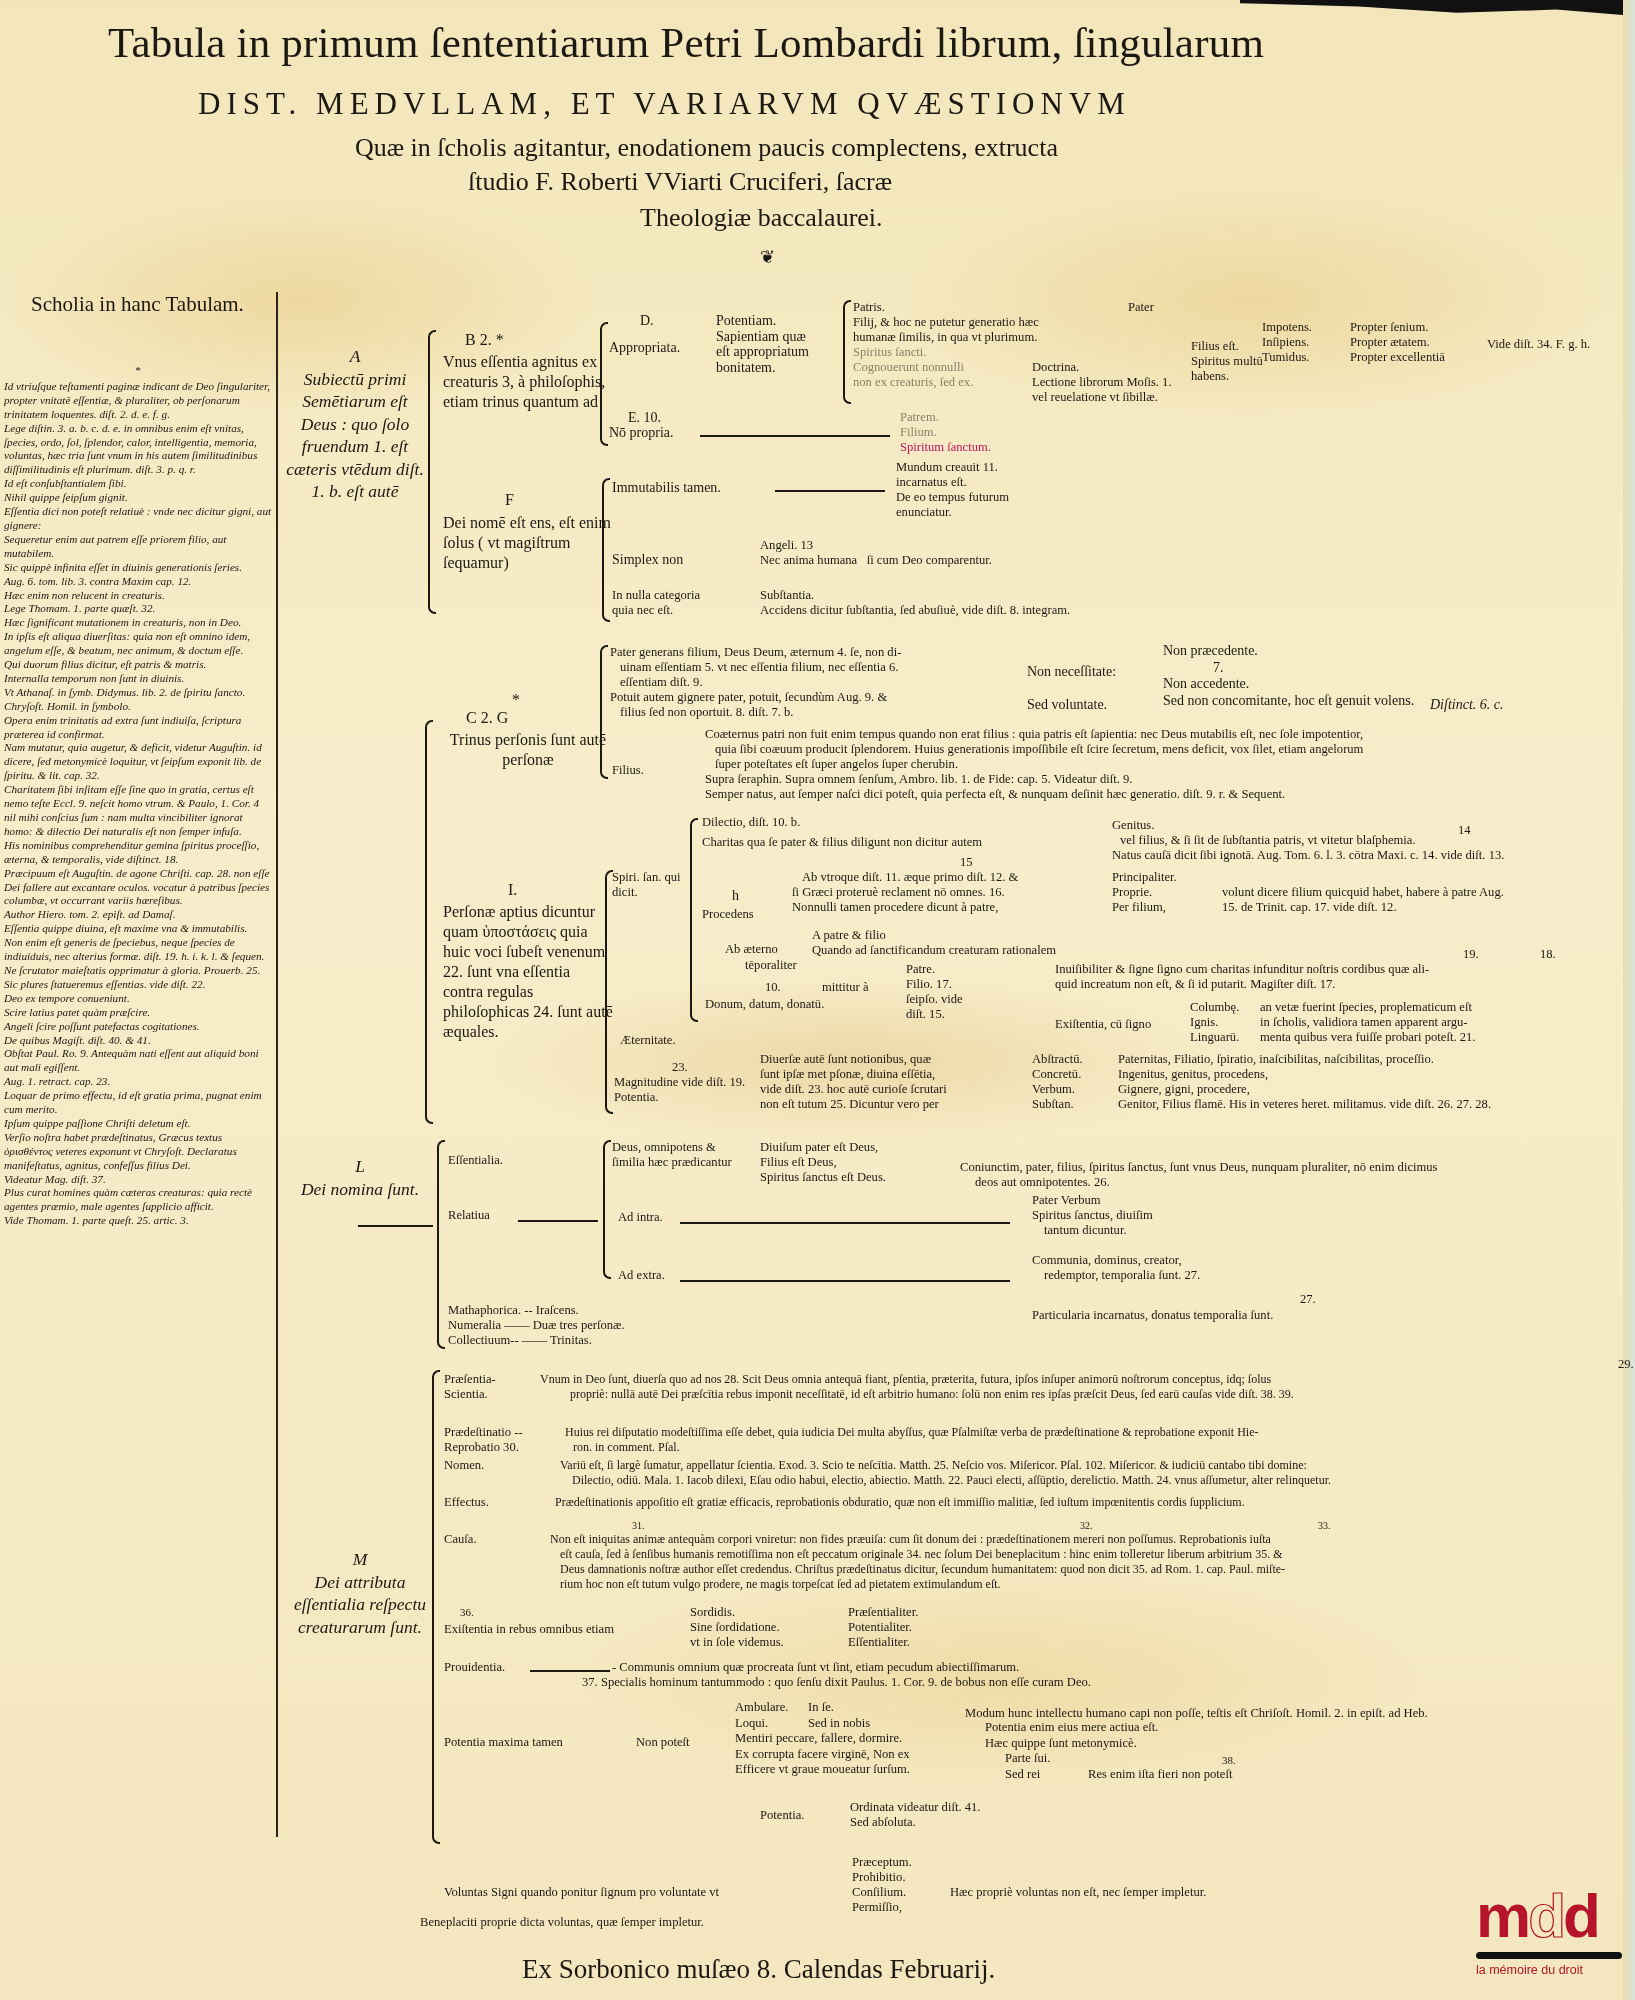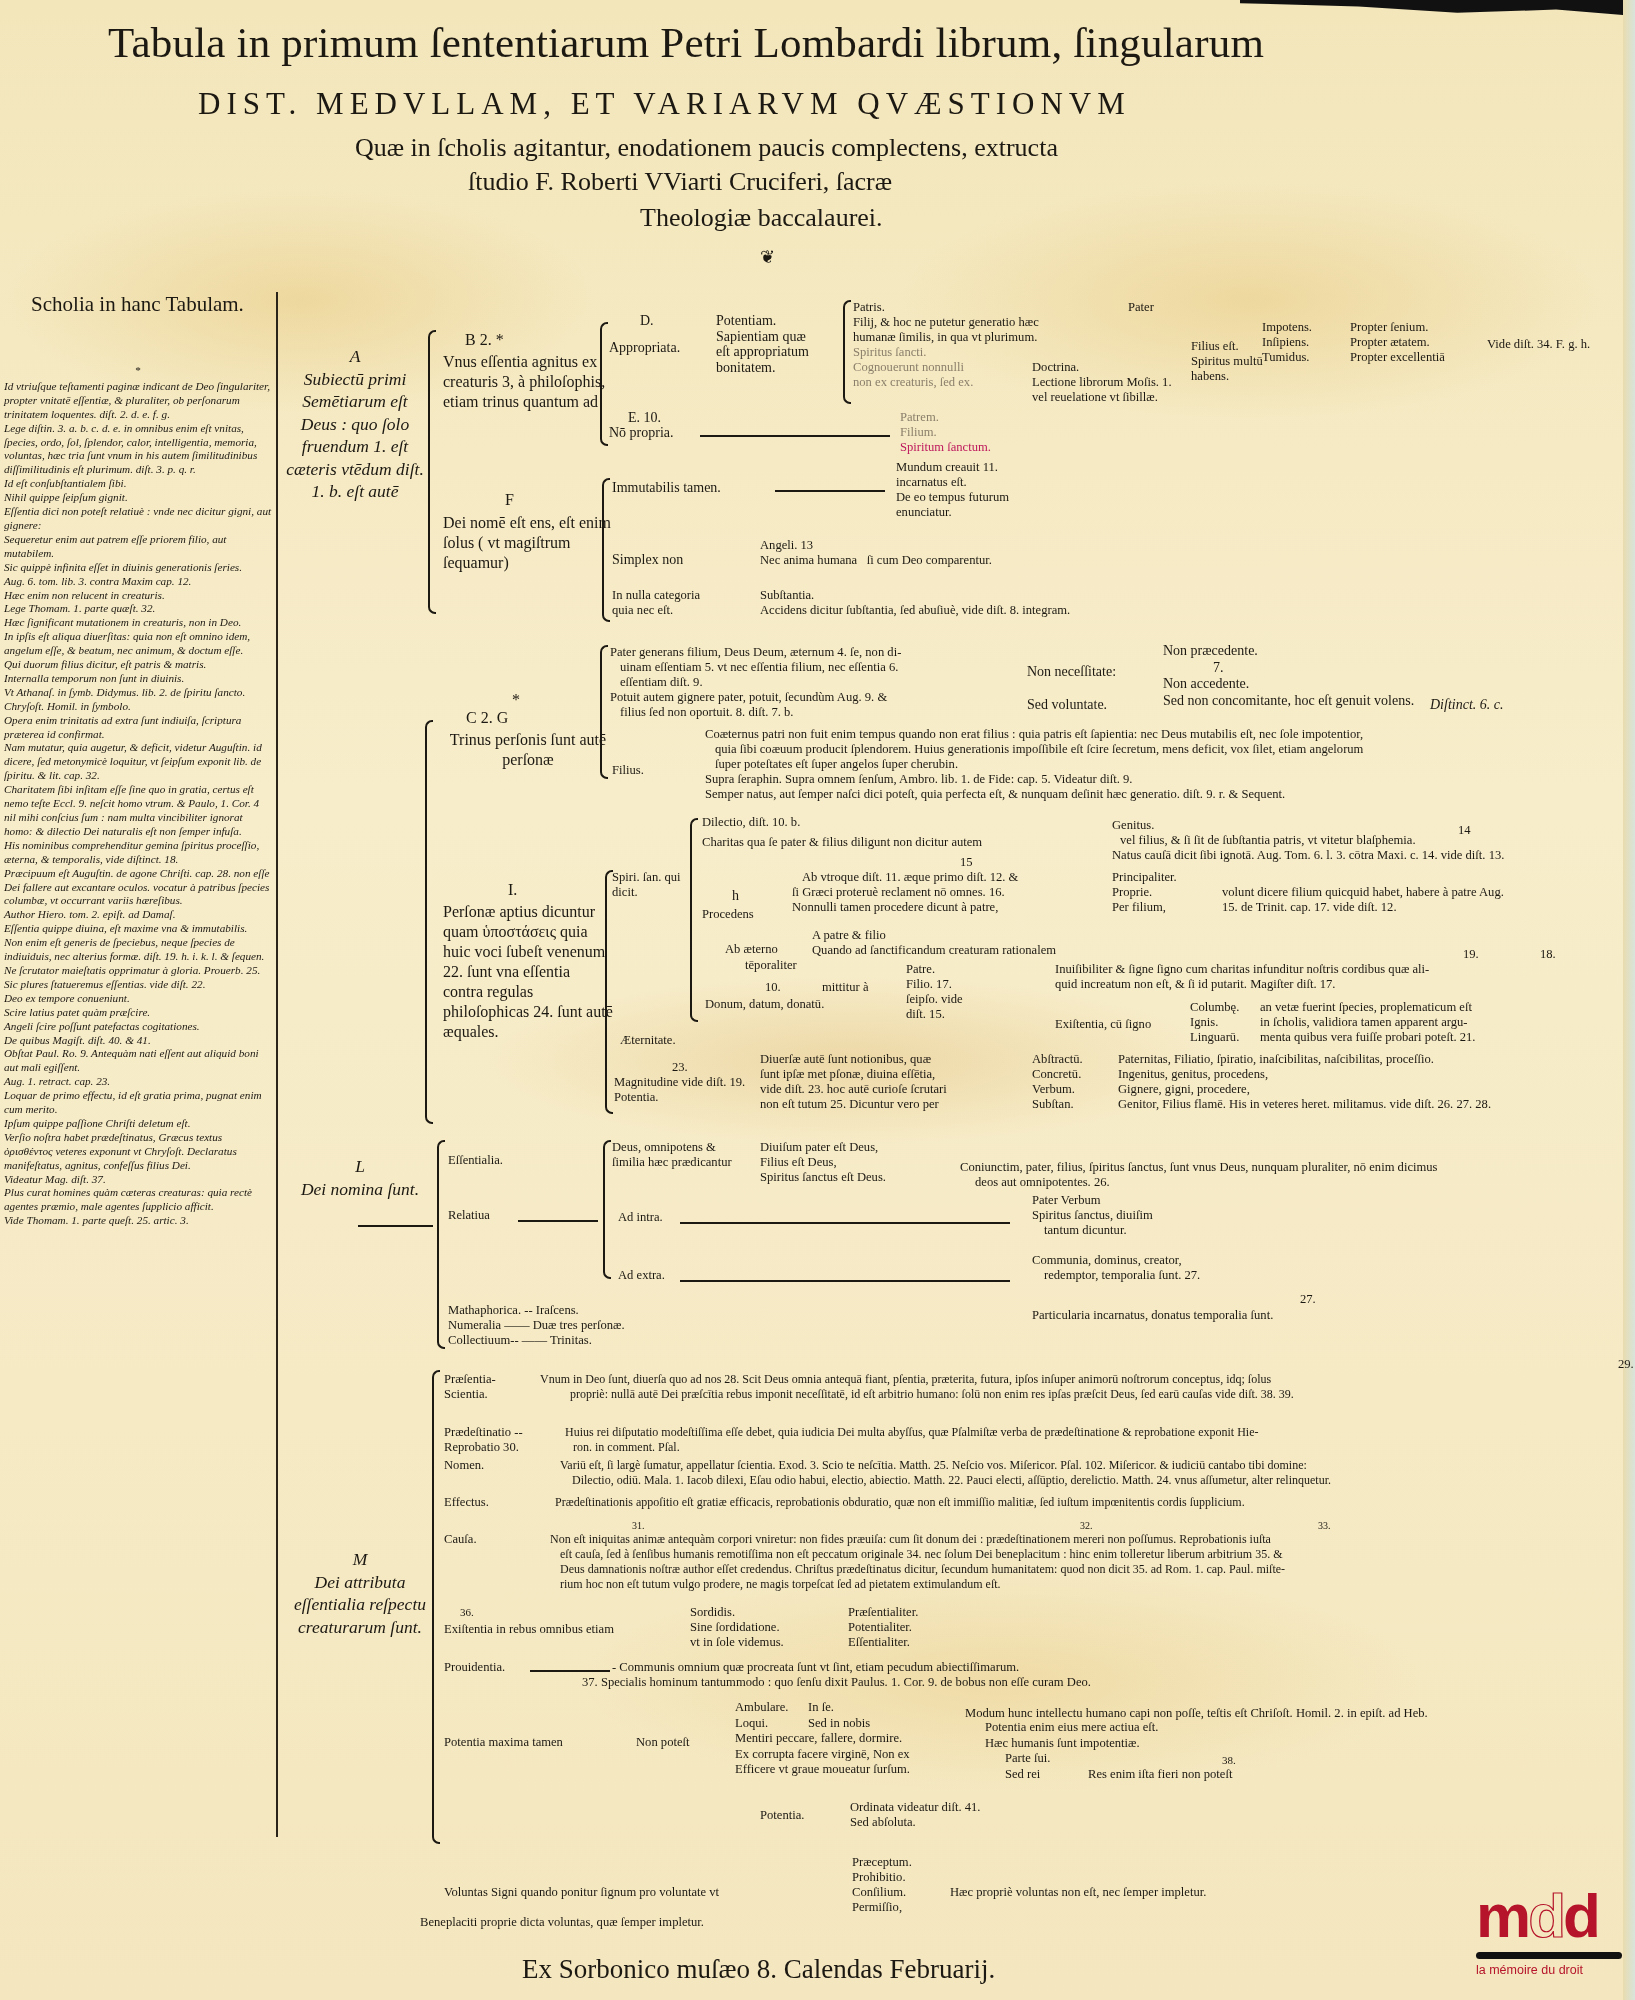--- a/index.html
+++ b/index.html
@@ -409,21 +409,21 @@
   <div>Mentiri peccare, fallere, dormire.</div>
   <div>Ex corrupta facere virginē, Non ex</div>
   <div>Efficere vt graue moueatur ſurſum.</div>
 </div>
 <div class="cell" style="left:808px;top:1700px;line-height:15.5px;">
   <div>In ſe.</div>
   <div>Sed in nobis</div>
 </div>
 <div class="cell" style="left:985px;top:1720px;line-height:15.5px;">
   <div>Potentia enim eius mere actiua eſt.</div>
-  <div>Hæc humanis ſunt impotentiæ.</div>
+  <div>Hæc quippe ſunt metonymicè.</div>
 </div>
 <div class="cell" style="left:1005px;top:1751px;line-height:15.5px;">
   <div>Parte ſui.</div>
   <div>Sed rei</div>
 </div>
 <div class="cell" style="left:1222px;top:1753px;font-size:11px;">38.</div>
 <div class="cell" style="left:1088px;top:1767px;">Res enim iſta fieri non poteſt</div>
 <div class="cell" style="left:760px;top:1808px;">Potentia.</div>
 <div class="cell" style="left:850px;top:1800px;">
   <div>Ordinata videatur diſt. 41.</div>

